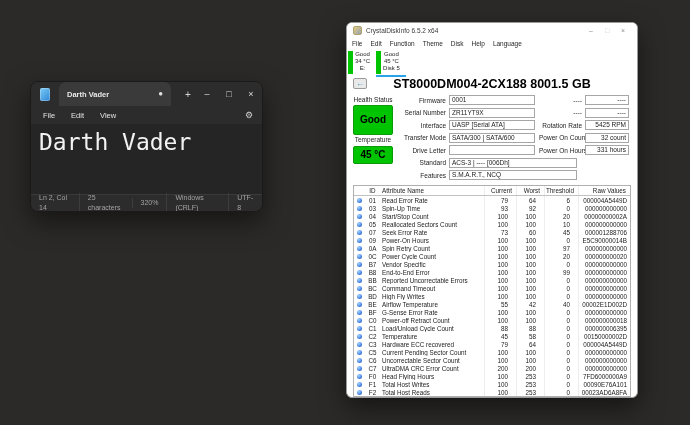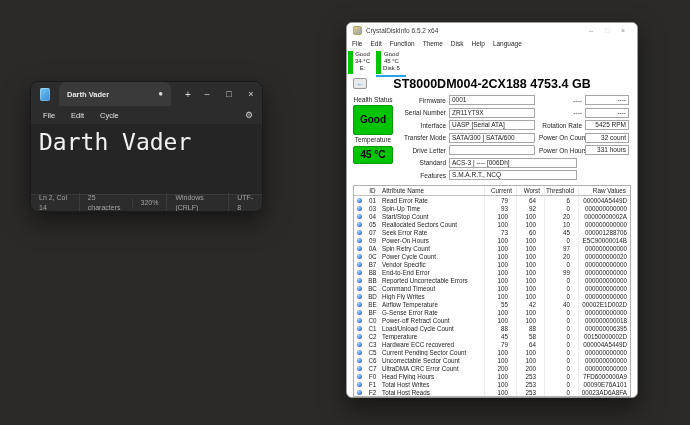--- a/index.html
+++ b/index.html
@@ -110,21 +110,21 @@
     <div class="np-controls">
       <span class="np-ctl">–</span>
       <span class="np-ctl">□</span>
       <span class="np-ctl">×</span>
     </div>
   </div>
   <div class="np-menubar">
     <span id="np-menus" style="display:flex;">
         <span class="np-menu">File</span>
         <span class="np-menu">Edit</span>
-        <span class="np-menu">Cycle</span>
+        <span class="np-menu">View</span>
       </span>
     <span class="np-gear">⚙</span>
   </div>
   <div class="np-editor" id="np-editor"><div>Darth Vader</div></div>
   <div class="np-statusbar" id="np-status">
       <span class="np-status-item">Ln 2, Col 14</span>
       <span class="np-status-item">25 characters</span>
       <span class="np-status-item">320%</span>
       <span class="np-status-item">Windows (CRLF)</span>
       <span class="np-status-item">UTF-8</span>
@@ -163,21 +163,21 @@
         <span class="drive-bar"></span>
         <div class="drive-text">
           <div>Good</div>
           <div>45 °C</div>
           <div>Disk 5</div>
         </div>
       </div>
     </div>
   <div class="cdi-modelrow">
     <span class="cdi-back">←</span>
-    <span class="cdi-model">ST8000DM004-2CX188 4753.4 GB</span>
+    <span class="cdi-model">ST8000DM004-2CX188 8001.5 GB</span>
   </div>
   <div class="cdi-health">
     <div class="h-col1">
       <div class="h-label">Health Status</div>
       <div class="h-good">Good</div>
       <div class="h-label">Temperature</div>
       <div class="h-temp">45 °C</div>
     </div>
     <div class="h-col2">
       <div class="f-rowtop">

